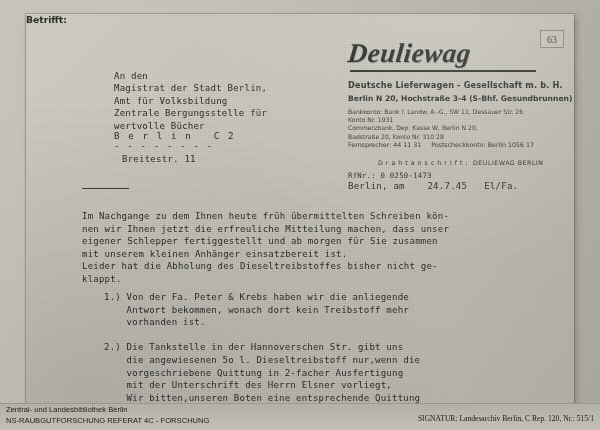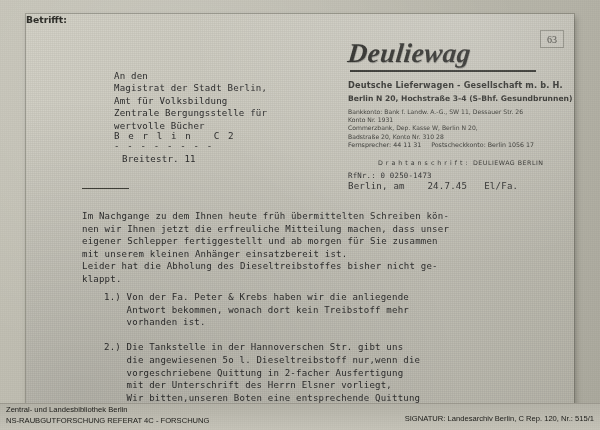--- a/index.html
+++ b/index.html
@@ -176,21 +176,21 @@
     left: 6px; bottom: 4px;
     font-family: "Liberation Sans", sans-serif;
     font-size: 7.6px;
     line-height: 10.5px;
     color: #191916;
     white-space: pre;
   }
   #caption-right {
     position: absolute;
     right: 6px; bottom: 7px;
-    font-family: Liberation Sans, sans-serif;
+    font-family: Liberation Serif, serif;
     font-size: 7.6px;
     color: #191916;
     white-space: pre;
   }
   #bottom-band {
     position: absolute;
     left: 0; bottom: 0; width: 600px; height: 26px;
     background: linear-gradient(#b5b3a8, #c6c4b9);
     border-top: 1px solid rgba(80,78,70,0.35);
   }

